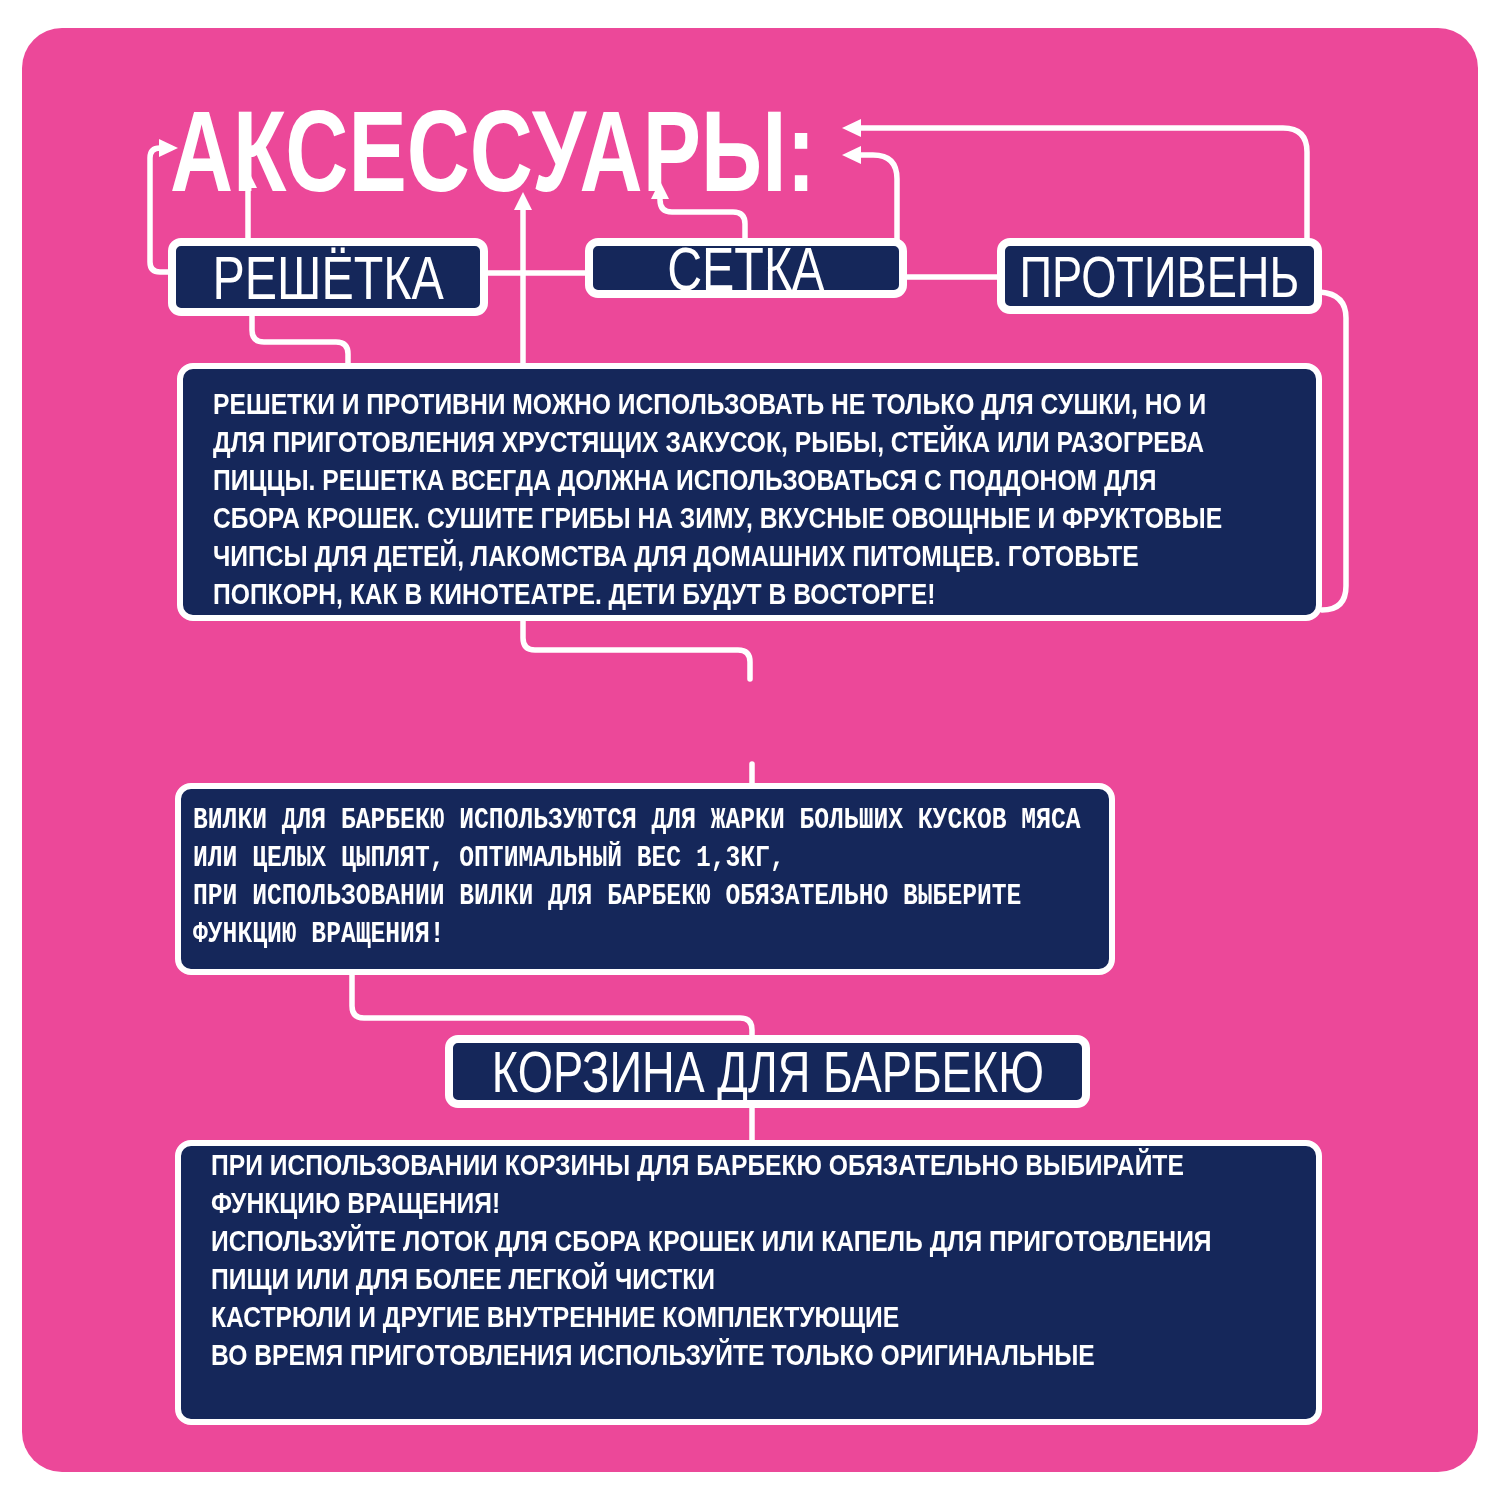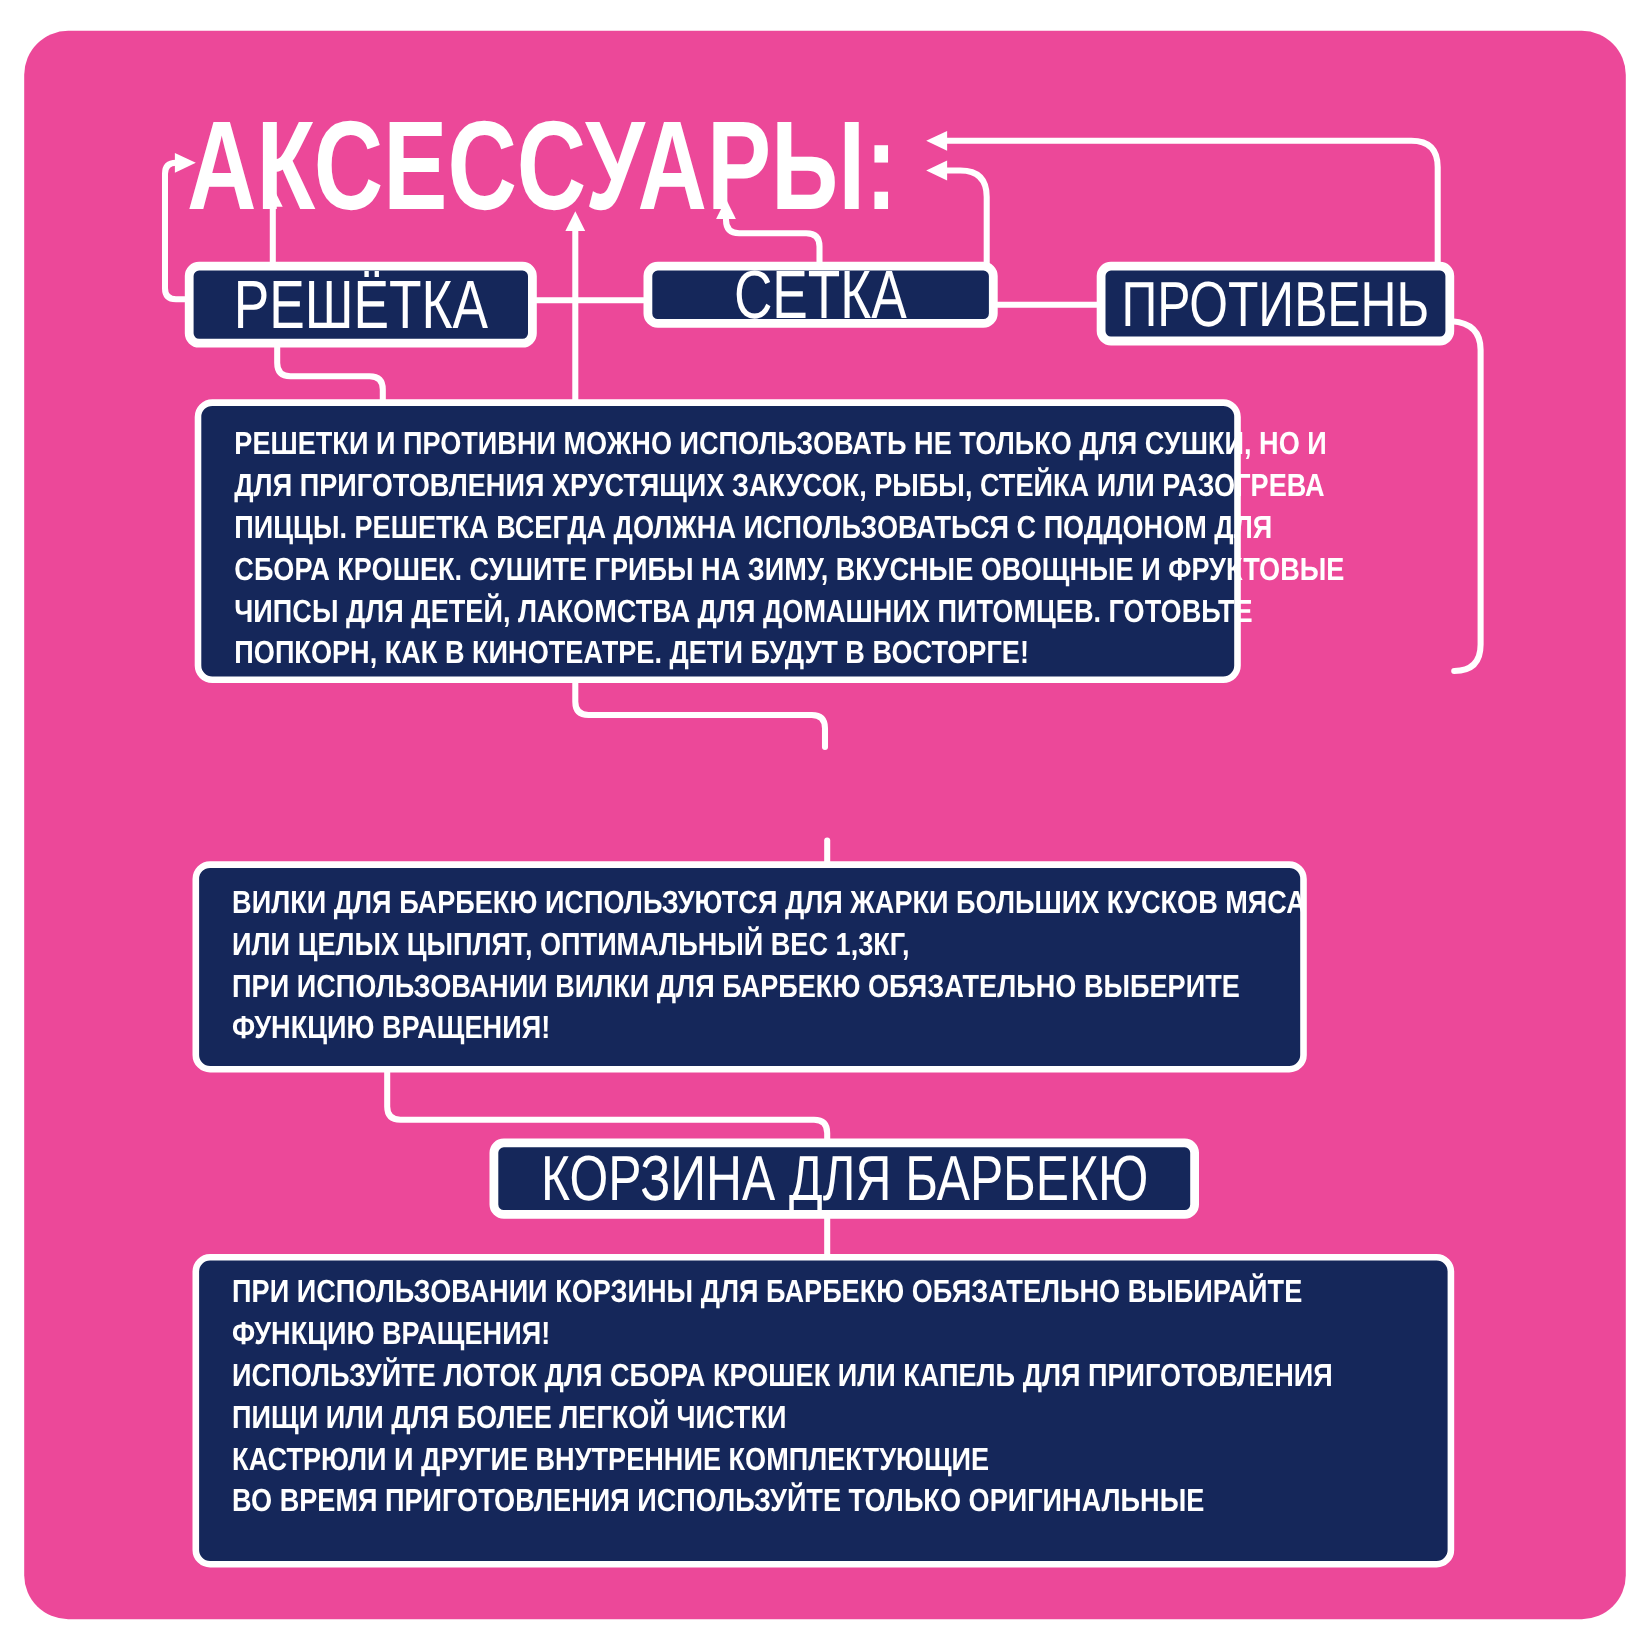--- a/index.html
+++ b/index.html
@@ -28,23 +28,23 @@
     color:#ffffff;font-weight:bold;font-size:29px;background:#15275a;
   }
   .pline{height:38px;line-height:38px;white-space:nowrap;}
   .pline .squeeze{--sx:0.85;transform-origin:left center;line-height:38px;}
   
   #node-reshetka{left:146px;top:210px;width:320px;height:78px;}
   #node-setka{left:563px;top:210px;width:322px;height:60px;}
   #node-protiven{left:975px;top:210px;width:325px;height:76px;font-size:58px;text-align:center;}
   #node-vilka{left:539px;top:649px;width:377px;height:89px;font-size:64px;}
   #node-korzina{left:423px;top:1007px;width:645px;height:73px;font-size:58px;text-align:right;}
-  #para-1{left:155px;top:335px;width:951px;height:258px;padding:16px 18px 0 30px;}
-  #para-2{left:153px;top:755px;width:1013px;height:192px;padding:13px 18px 0 30px;}
-  #para-3{left:153px;top:1112px;width:1147px;height:285px;padding:10px 18px 0 30px;}
+  #para-1{left:155px;top:335px;width:1145px;height:258px;padding:16px 18px 0 30px;}
+  #para-2{left:153px;top:755px;width:940px;height:192px;padding:13px 18px 0 12px;font-family:Liberation Mono, monospace;}
+  #para-3{left:153px;top:1112px;width:1147px;height:285px;padding:0 18px 0 30px;}
 </style>
 </head>
 <body>
 
 <div class="card">
 
   <svg class="connectors" viewBox="0 0 1456 1444">
 
     <path d="M 146 244 L 138 244 Q 128 244 128 234 L 128 130 Q 128 120 138 120 L 140 120"></path>
     <polygon points="156,120 137,111 137,129"></polygon>

